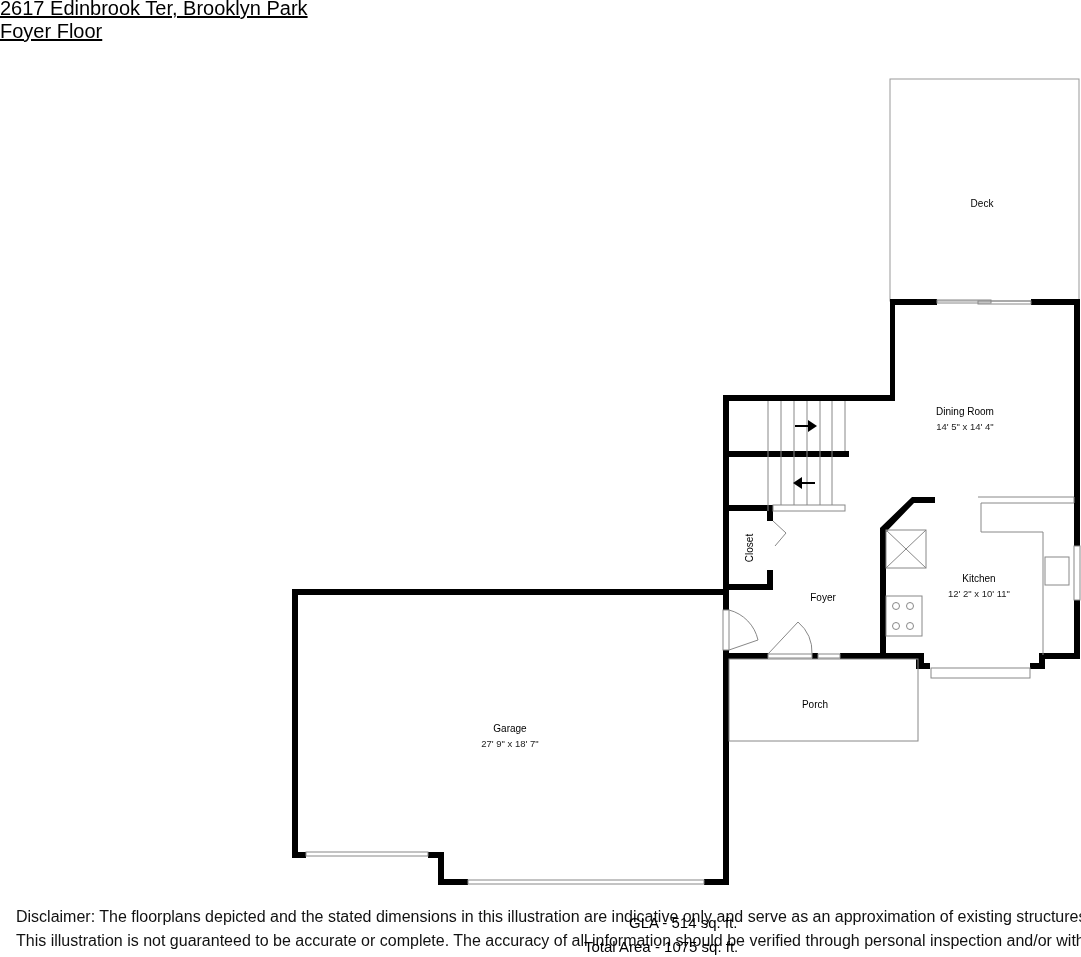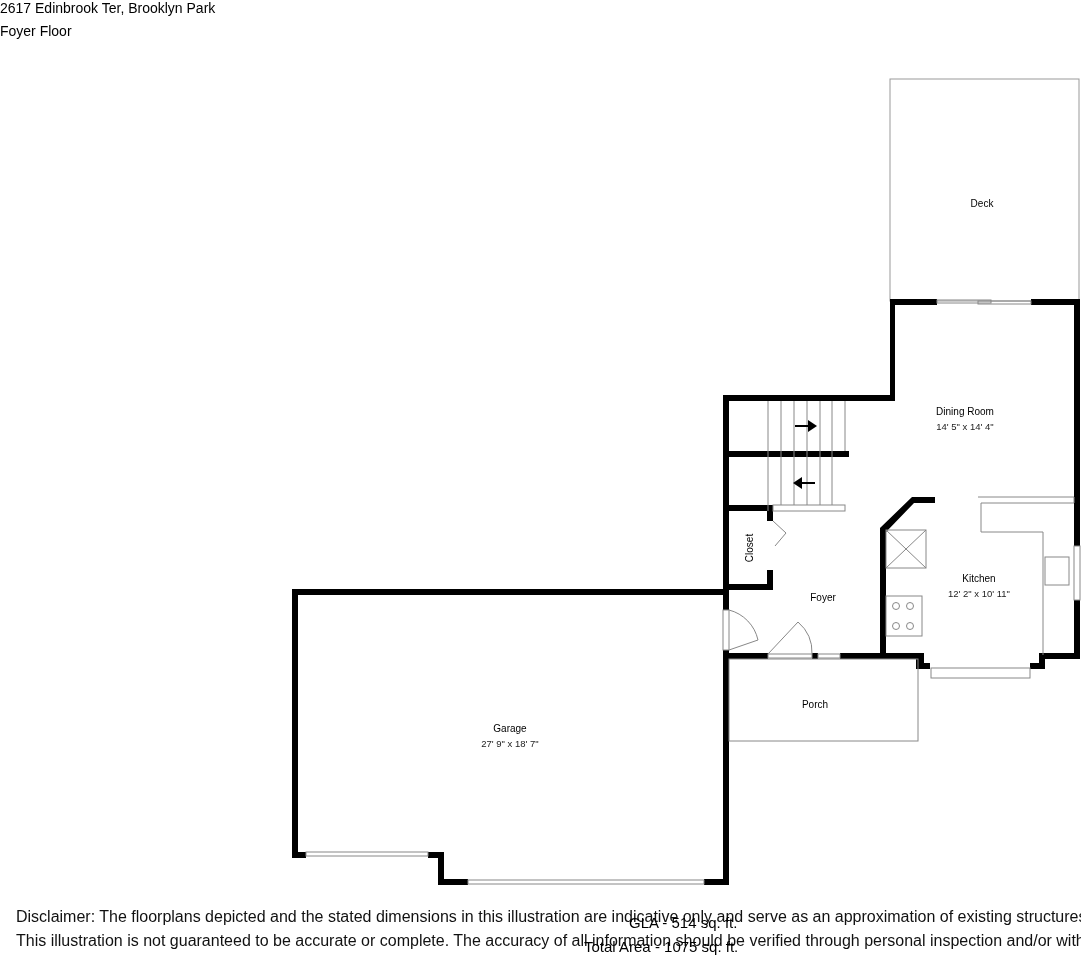--- a/index.html
+++ b/index.html
@@ -1,17 +1,17 @@
 <!DOCTYPE html>
 <html><head>
 <meta charset="utf-8">
 <style>
   html, body { margin:0; padding:0; background:#fff; }
   body { width:1081px; height:957px; position:relative; overflow:hidden; font-family:"Liberation Sans", sans-serif; color:#000; }
-  .hdr { position:absolute; left:0; font-size:14px; line-height:16px; white-space:nowrap; }
+  .hdr { position:absolute; left:0; font-size:20px; line-height:16px; white-space:nowrap;text-decoration:underline; }
   .disc { position:absolute; left:16px; font-size:16px; color:#111; white-space:nowrap; }
   .area { position:absolute; font-size:15px; color:#000; white-space:nowrap; }
   svg { position:absolute; left:0; top:0; }
   .lbl { font-family:"Liberation Sans", sans-serif; font-size:10px; fill:#000; }
   .dim { font-family:"Liberation Sans", sans-serif; font-size:9.5px; fill:#222; }
 </style>
 </head>
 <body>
 
 <div class="hdr" style="top:0px">2617 Edinbrook Ter, Brooklyn Park</div>

